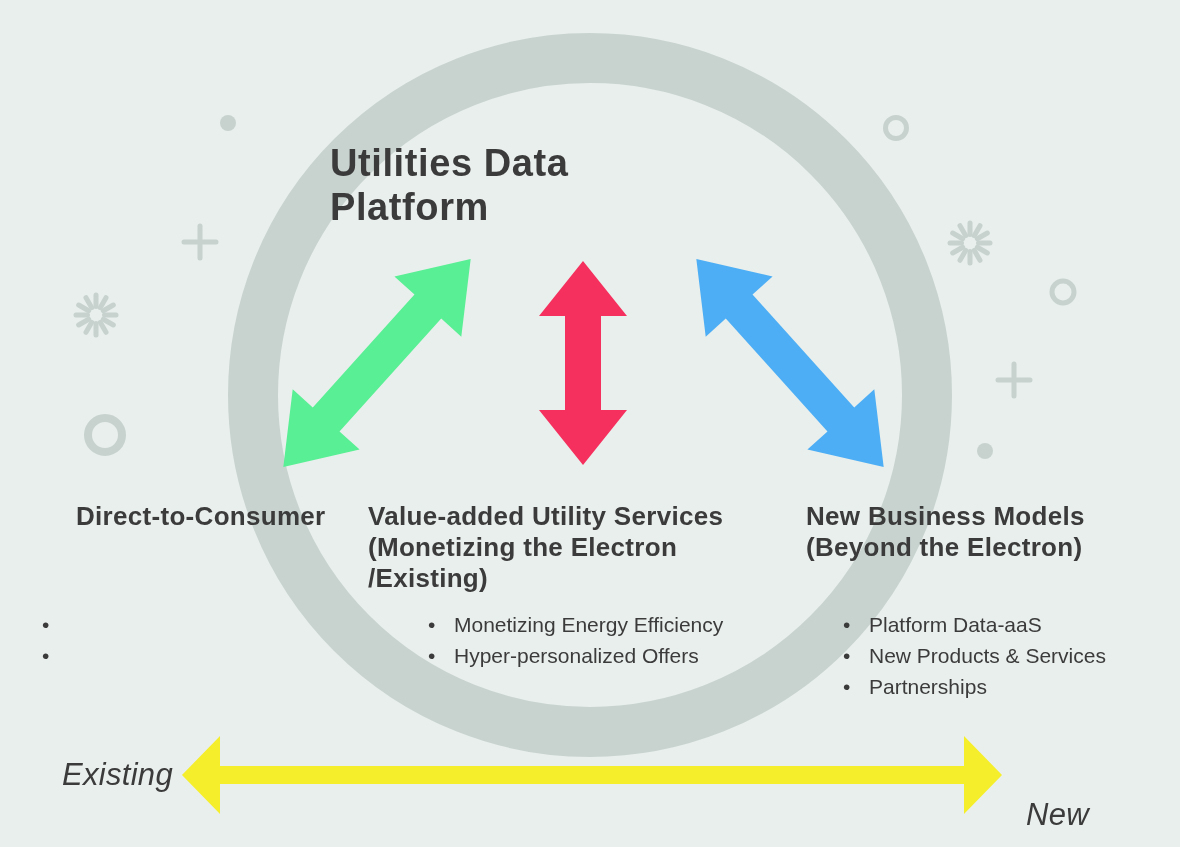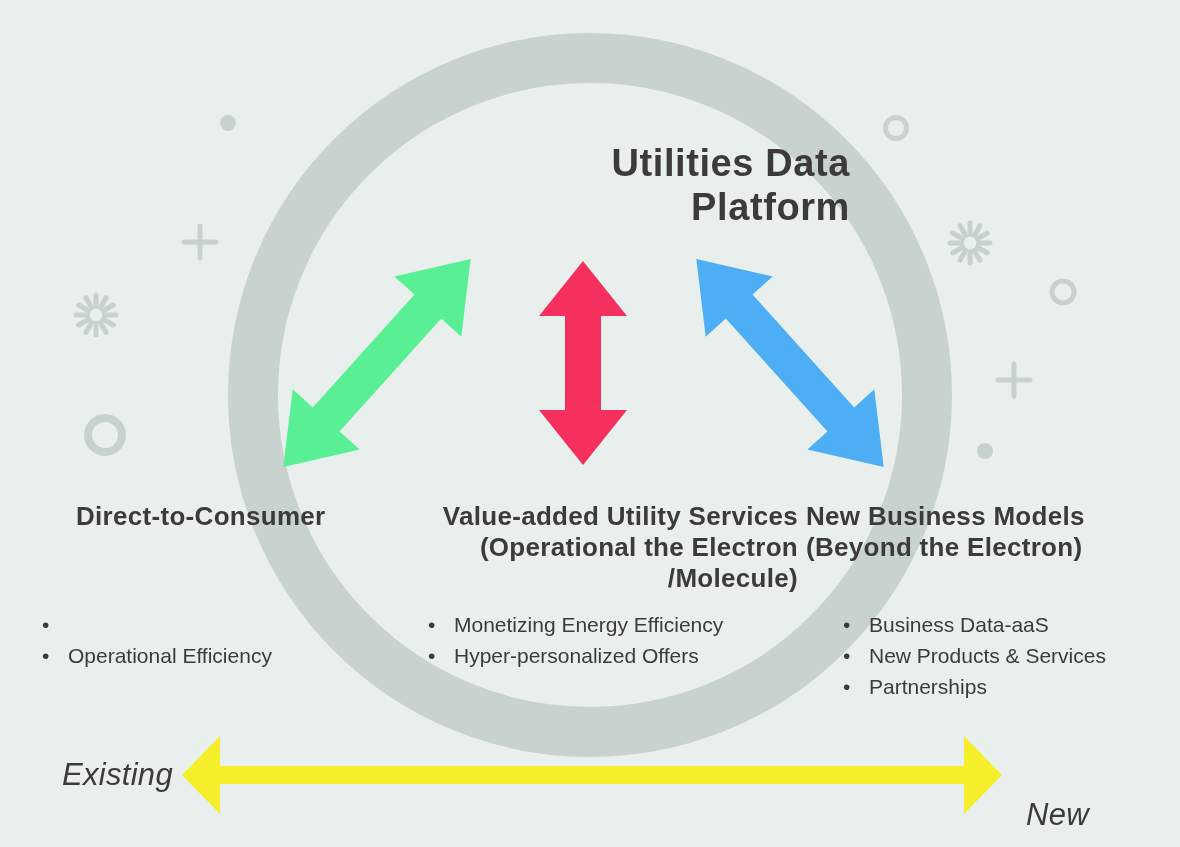--- a/index.html
+++ b/index.html
@@ -4,29 +4,29 @@
 <style>
   html,body{margin:0;padding:0;}
   .stage{
     position:relative;width:1180px;height:847px;overflow:hidden;
     background:#e9efec;color:#3b3b3b;
     font-family:"Liberation Sans", sans-serif;
   }
   .bg-svg{position:absolute;left:0;top:0;}
   .title{
     position:absolute;left:330px;top:141px;width:520px;
-    text-align:right;font-size:38px;font-weight:700;line-height:44px;
+    text-align:left;font-size:38px;font-weight:700;line-height:44px;
     letter-spacing:0.6px;
   }
   .col-heading{
     position:absolute;font-size:26px;font-weight:700;line-height:31px;
     letter-spacing:0.3px;
   }
   .heading-dtc{left:40px;top:501px;width:330px;margin-left:36px;}
-  .heading-vas{left:368px;top:501px;width:430px;text-align:right;}
+  .heading-vas{left:368px;top:501px;width:430px;text-align:left;}
   .heading-nbm{left:806px;top:501px;width:330px;}
   .bullets{
     position:absolute;top:609px;list-style:none;margin:0;padding:0;
     font-size:21px;line-height:31px;
   }
   .bullets li{display:flex;}
   .bullets li .dot{width:26px;flex:none;}
   .bullets-dtc{left:42px;}
   .bullets-vas{left:428px;}
   .bullets-nbm{left:843px;}
@@ -85,53 +85,52 @@
   <div class="title">
     <div>Utilities Data</div>
     <div>Platform</div>
   </div>
 
   <div class="col-heading heading-dtc">
     <div>Direct-to-Consumer</div>
   </div>
   <div class="col-heading heading-vas">
     <div>Value-added Utility Services</div>
-    <div>(Operational the Electron</div>
-    <div>/Molecule)</div>
+    <div>(Monetizing the Electron</div>
+    <div>/Existing)</div>
   </div>
   <div class="col-heading heading-nbm">
     <div>New Business Models</div>
     <div>(Beyond the Electron)</div>
   </div>
 
   <ul class="bullets bullets-dtc">
     <li>
       <span class="dot">•</span>
     </li>
     <li>
       <span class="dot">•</span>
-      <span>Operational Efficiency</span>
     </li>
   </ul>
 
   <ul class="bullets bullets-vas">
     <li>
       <span class="dot">•</span>
       <span>Monetizing Energy Efficiency</span>
     </li>
     <li>
       <span class="dot">•</span>
       <span>Hyper-personalized Offers</span>
     </li>
   </ul>
 
   <ul class="bullets bullets-nbm">
     <li>
       <span class="dot">•</span>
-      <span>Business Data-aaS</span>
+      <span>Platform Data-aaS</span>
     </li>
     <li>
       <span class="dot">•</span>
       <span>New Products &amp; Services</span>
     </li>
     <li>
       <span class="dot">•</span>
       <span>Partnerships</span>
     </li>
   </ul>

